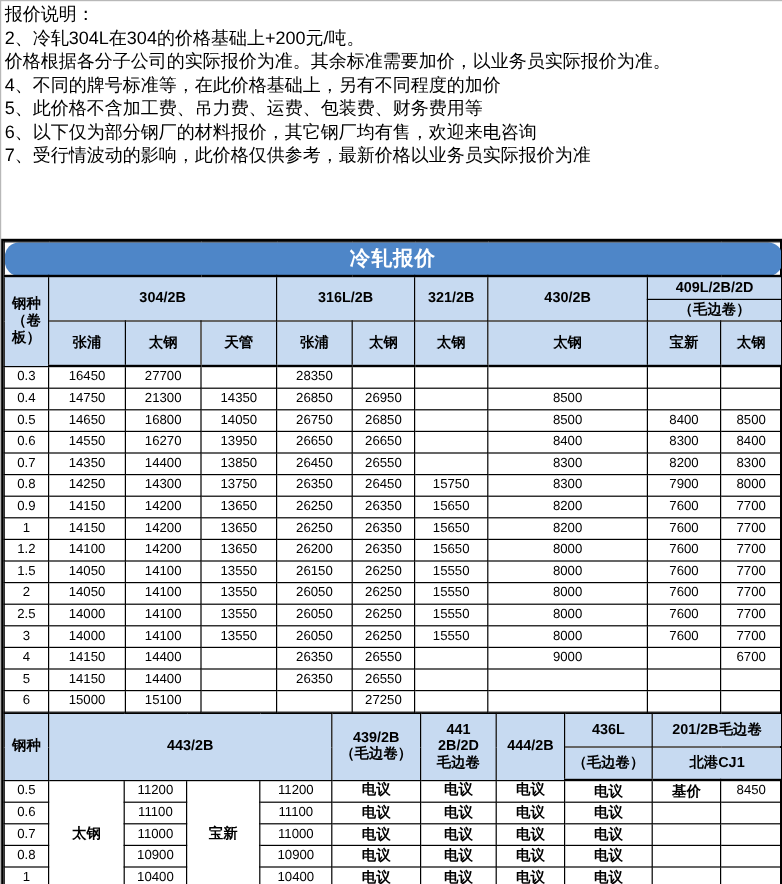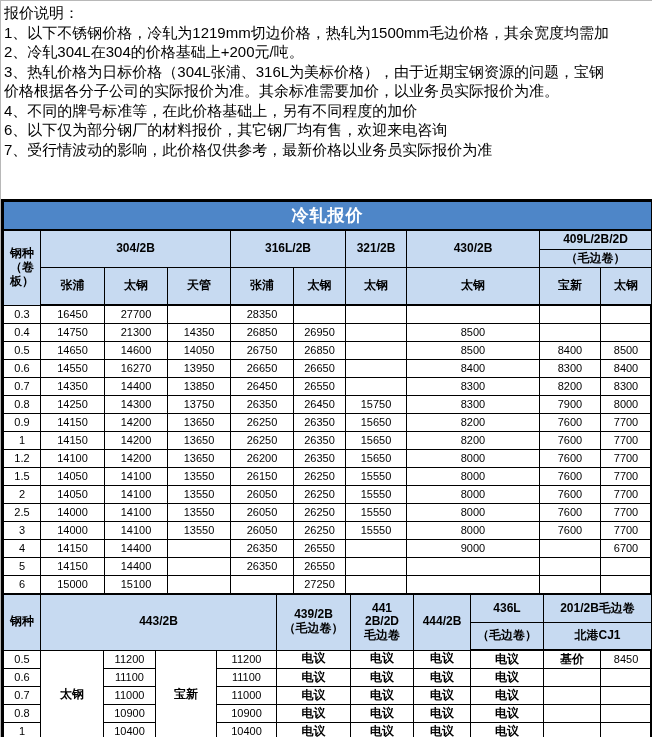--- a/index.html
+++ b/index.html
@@ -36,20 +36,21 @@
   th { font-weight:bold; background:#c7daf1; font-size:12px; }
   .pre { white-space:pre-line; }
 
   .title-cell {
     background:#4e86c8;
     color:#ffffff;
     font-size:17px;
     height:27px;
     letter-spacing:1px;
     border-bottom:2px solid #000;
+    border-radius:12px;
   }
   .t1 .grp-row th { height:18px; }
   .t1 .sub-row th { height:17px; }
   .t1 .mill-row th { height:36px; border-bottom:2px solid #000; }
   .t1 td { height:17px; }
   .corner1 { font-size:12px; }
 
   .t2 thead tr:first-child th { height:27px; }
   .t2 thead tr:last-child th { height:26px; border-bottom:2px solid #000; }
   .t2 td { height:17px; }
@@ -58,25 +59,24 @@
   td.ch { font-weight:bold; font-size:12px;margin-top:36px; }
   td.num, td.th-val { font-size:11px; }
 </style>
 </head>
 <body>
 
 <div class="page">
 
   <div class="notes">
       <div>报价说明：</div>
-      <div>1、以下不锈钢价格，冷轧为1219mm切边价格，热轧为1500mm毛边价格，其余宽度均需加</div>
       <div>2、冷轧304L在304的价格基础上+200元/吨。</div>
-      <div>3、热轧价格为日标价格（304L张浦、316L为美标价格），由于近期宝钢资源的问题，宝钢</div>
       <div>价格根据各分子公司的实际报价为准。其余标准需要加价，以业务员实际报价为准。</div>
       <div>4、不同的牌号标准等，在此价格基础上，另有不同程度的加价</div>
+      <div>5、此价格不含加工费、吊力费、运费、包装费、财务费用等</div>
       <div>6、以下仅为部分钢厂的材料报价，其它钢厂均有售，欢迎来电咨询</div>
       <div>7、受行情波动的影响，此价格仅供参考，最新价格以业务员实际报价为准</div>
     </div>
 
   <div class="tables">
 
     <table class="t1">
       <colgroup>
         <col style="width:37px">
           <col style="width:64px">
@@ -139,21 +139,21 @@
             <td class="num">26850</td>
             <td class="num">26950</td>
             <td class="num"></td>
             <td class="num">8500</td>
             <td class="num"></td>
             <td class="num"></td>
           </tr>
           <tr>
             <td class="num">0.5</td>
             <td class="num">14650</td>
-            <td class="num">14600</td>
+            <td class="num">16800</td>
             <td class="num">14050</td>
             <td class="num">26750</td>
             <td class="num">26850</td>
             <td class="num"></td>
             <td class="num">8500</td>
             <td class="num">8400</td>
             <td class="num">8500</td>
           </tr>
           <tr>
             <td class="num">0.6</td>

